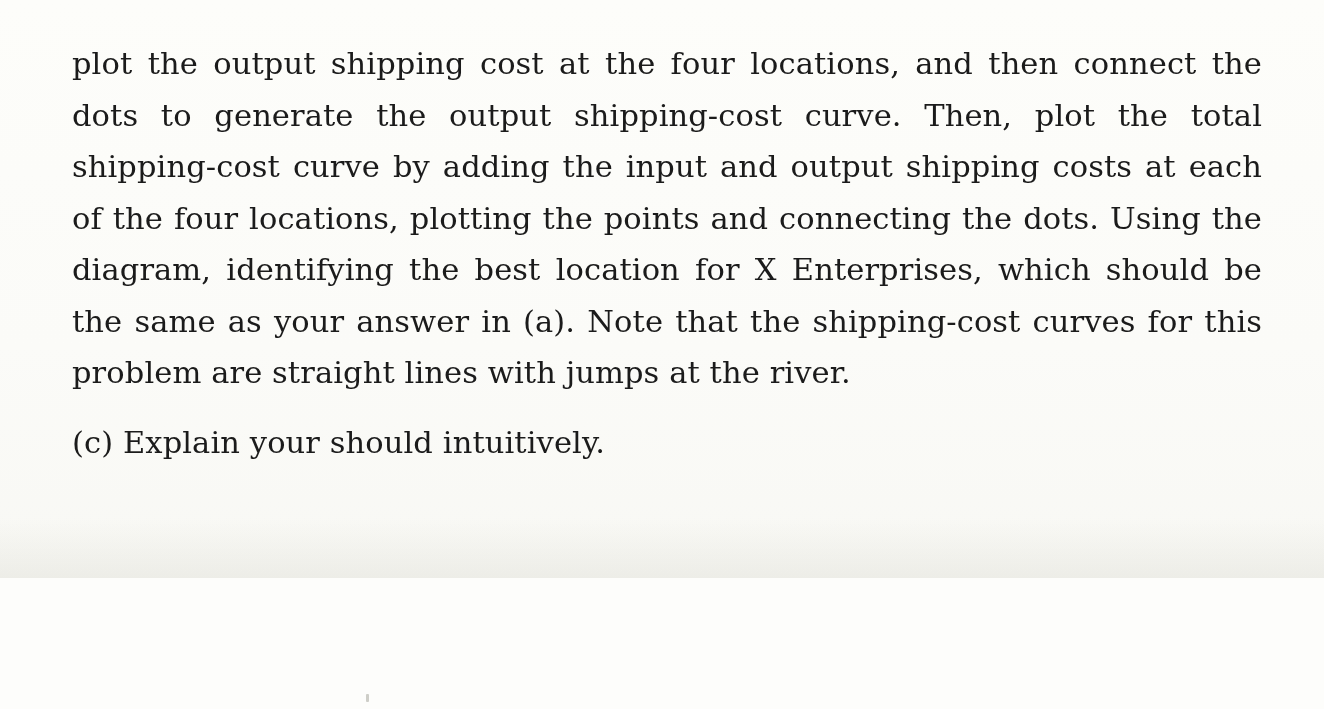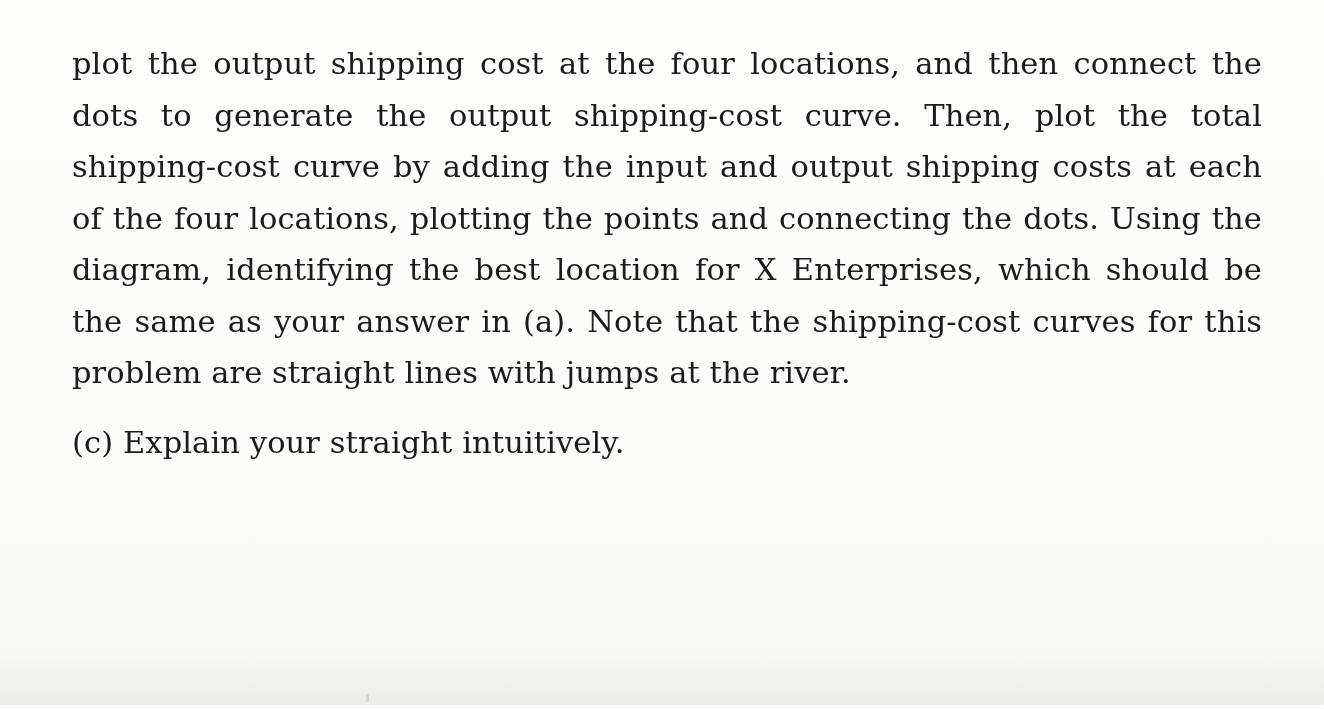--- a/index.html
+++ b/index.html
@@ -9,21 +9,21 @@
   body {
     width: 1324px;
     height: 709px;
     background: #fdfdfb;
     font-family: "DejaVu Serif", serif;
     overflow: hidden;
   }
   .page {
     position: relative;
     width: 1324px;
-    height: 705px;
+    height: 578px;
     background: linear-gradient(180deg, #fdfdfa 0%, #fbfbf8 60%, #f8f8f4 100%);
     box-sizing: border-box;
     padding: 38px 62px 0 72px;
   }
   .para {
     color: #1b1b1b;
     font-size: 30.5px;
     line-height: 51.5px;
     text-align: justify;
     text-justify: inter-word;
@@ -60,17 +60,17 @@
     border-radius: 1px;
   }
 </style>
 </head>
 <body>
 
 <div class="page">
 
   <p class="para first">plot the output shipping cost at the four locations, and then connect the dots to generate the output shipping-cost curve. Then, plot the total shipping-cost curve by adding the input and output shipping costs at each of the four locations, plotting the points and connecting the dots. Using the diagram, identifying the best location for X Enterprises, which should be the same as your answer in (a). Note that the shipping-cost curves for this problem are straight lines with jumps at the river.</p>
 
-  <p class="para item">(c) Explain your straight intuitively.</p>
+  <p class="para item">(c) Explain your should intuitively.</p>
 
 
   <div class="speck"></div>
 </div>
 
 </body></html>

